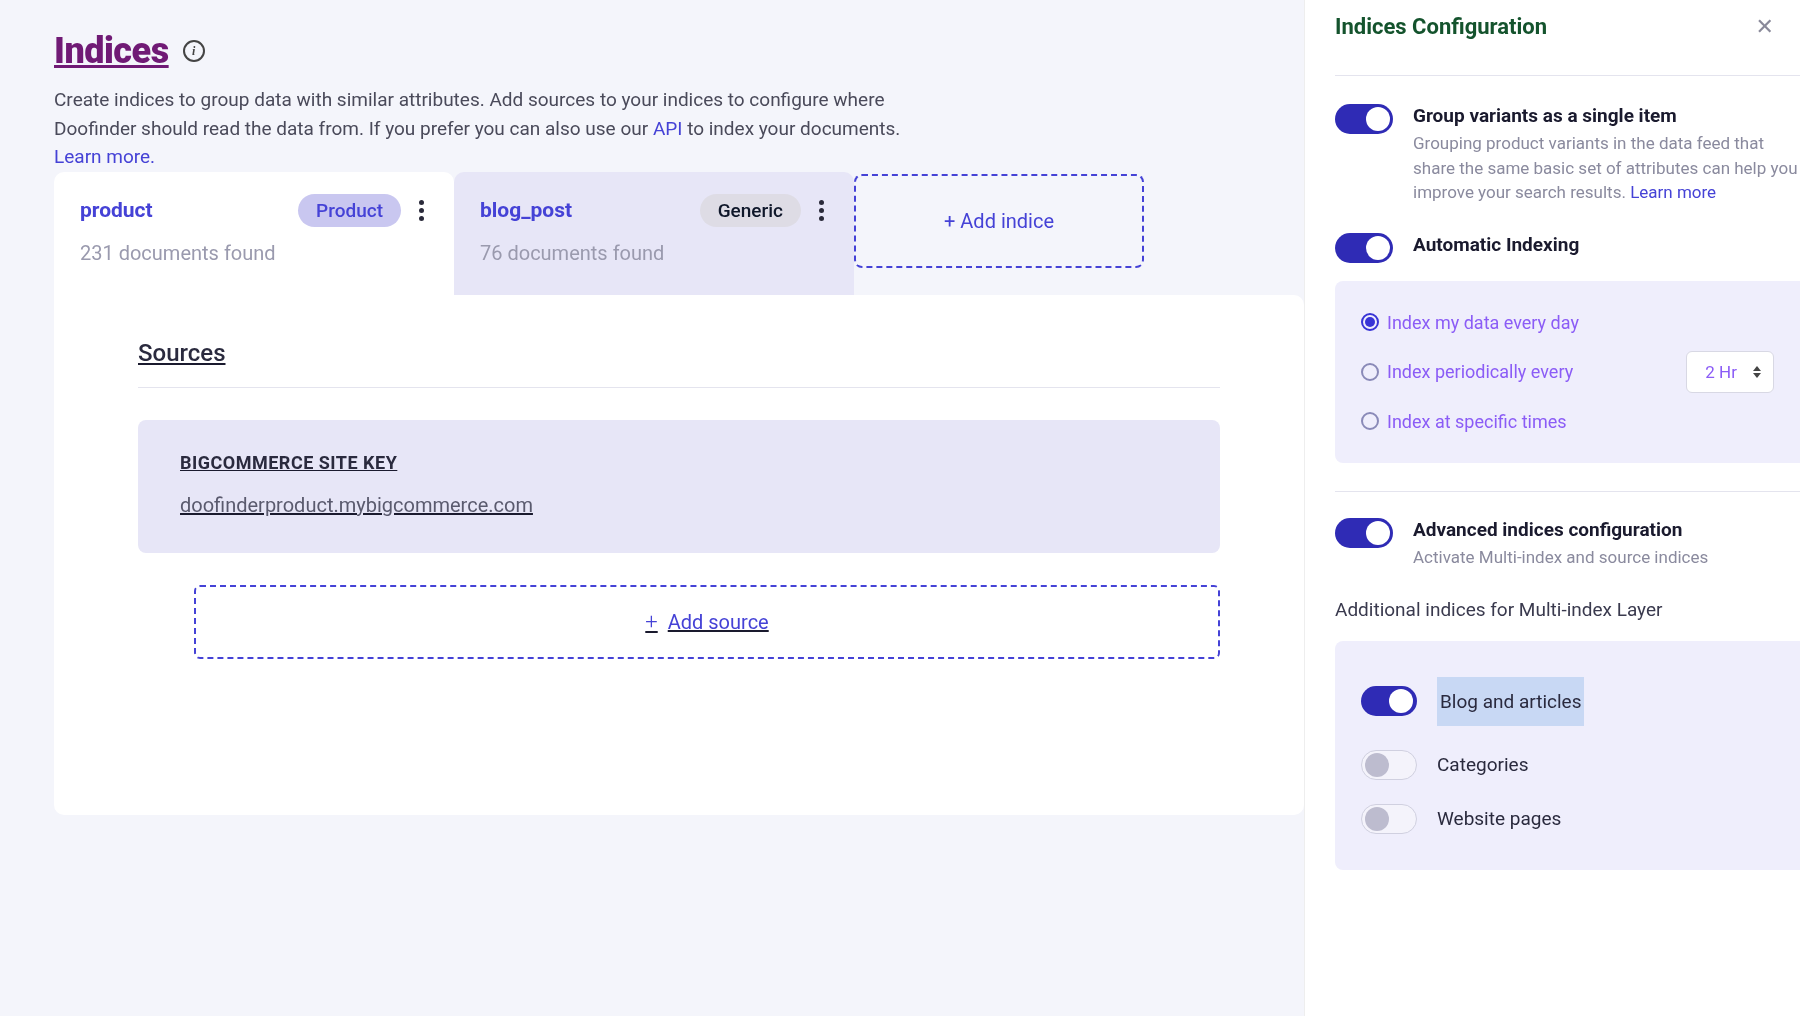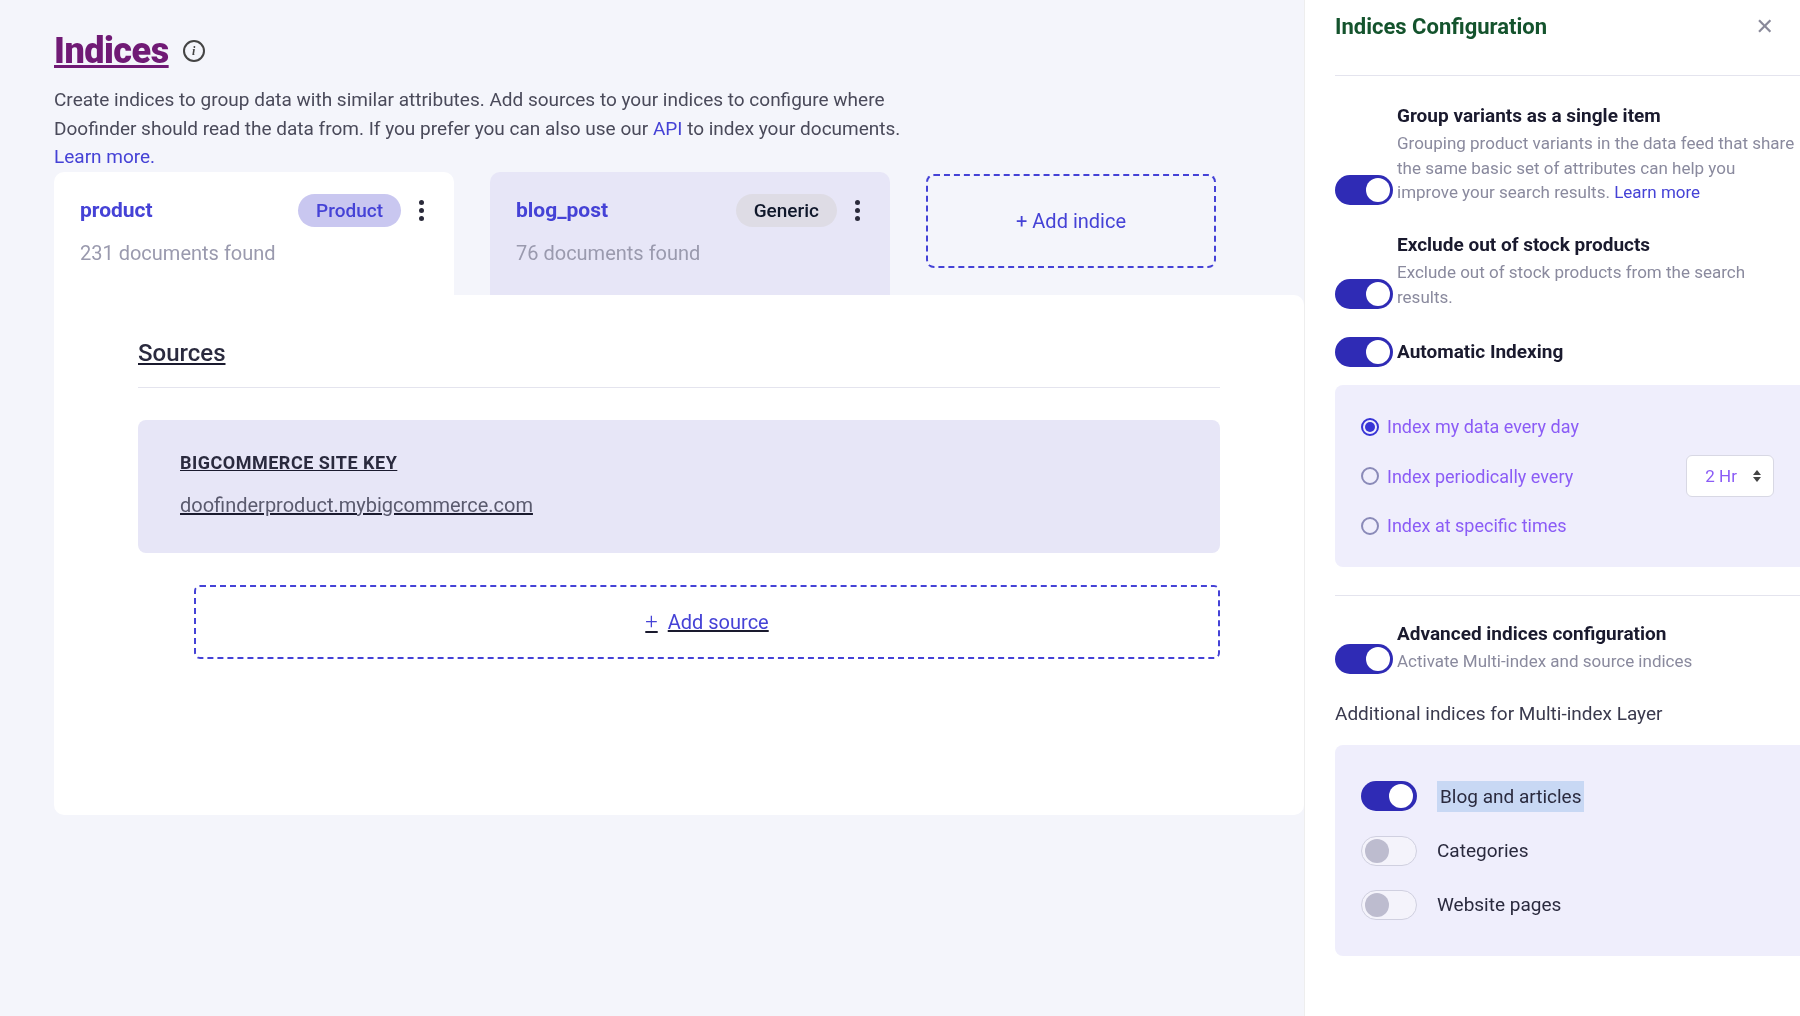--- a/index.html
+++ b/index.html
@@ -48,21 +48,20 @@
     font-size: 19px;
     line-height: 1.5;
     color: #4a4a5a;
     max-width: 870px;
   }
   .page-desc a { color: #4542d6; text-decoration: none; }
 
   
   .tabs-row {
     display: flex;
-    gap: 36px;
     align-items: stretch;
     margin-bottom: 0;
   }
   .tab-card {
     width: 400px;
     border-radius: 10px 10px 0 0;
     padding: 22px 26px 30px 26px;
     position: relative;
   }
   .tab-card.active { background: #ffffff; }
@@ -192,24 +191,23 @@
     color: #14532d;
   }
   .close-icon {
     font-size: 22px;
     color: #8a8a9a;
     cursor: pointer;
     font-weight: 300;
   }
   .config-item {
     display: flex;
-    gap: 4px;
+    gap: 20px;
     padding-bottom: 28px;
     padding-right: 0;
-    align-items: flex-end;
   }
   .config-item .toggle { flex-shrink: 0; }
   .config-text { flex: 1; }
   .config-label {
     font-size: 19px;
     font-weight: 700;
     color: #1a1a2e;
     margin-bottom: 4px;
   }
   .config-desc {
@@ -325,21 +323,21 @@
   .mi-row {
     display: flex;
     align-items: center;
     gap: 20px;
     padding: 12px 0;
   }
   .mi-label {
     font-size: 19px;
     color: #2a2a3e;
   }
-  .mi-label.hl { background: #c8d8f4; padding: 4px 3px; }
+  .mi-label.hl { background: #c8d8f4; padding: 13px 3px; }
   .toggle-sm {
     width: 56px; height: 30px;
     border-radius: 16px;
     position: relative;
     cursor: pointer;
     border: 1px solid transparent;
   }
   .toggle-sm.on { background: #2f2bb5; }
   .toggle-sm.off { background: #f4f3fb; border-color: #d0d0e0; }
   .toggle-sm::after {
@@ -422,27 +420,20 @@
   <div class="config-item">
     <div class="toggle on"></div>
     <div class="config-text">
       <div class="config-label">Group variants as a single item</div>
       <div class="config-desc">
         <span>Grouping product variants in the data feed that share the same basic set of attributes can help you improve your search results. </span><a href="#">Learn more</a>
       </div>
     </div>
   </div>
 
-  <div class="config-item">
-    <div class="toggle on"></div>
-    <div class="config-text">
-      <div class="config-label">Exclude out of stock products</div>
-      <div class="config-desc">Exclude out of stock products from the search results.</div>
-    </div>
-  </div>
 
   <div class="config-item" style="padding-bottom:18px;">
     <div class="toggle on"></div>
     <div class="config-text">
       <div class="config-label">Automatic Indexing</div>
     </div>
   </div>
 
   <div class="indexing-options">
     <div class="radio-row">

